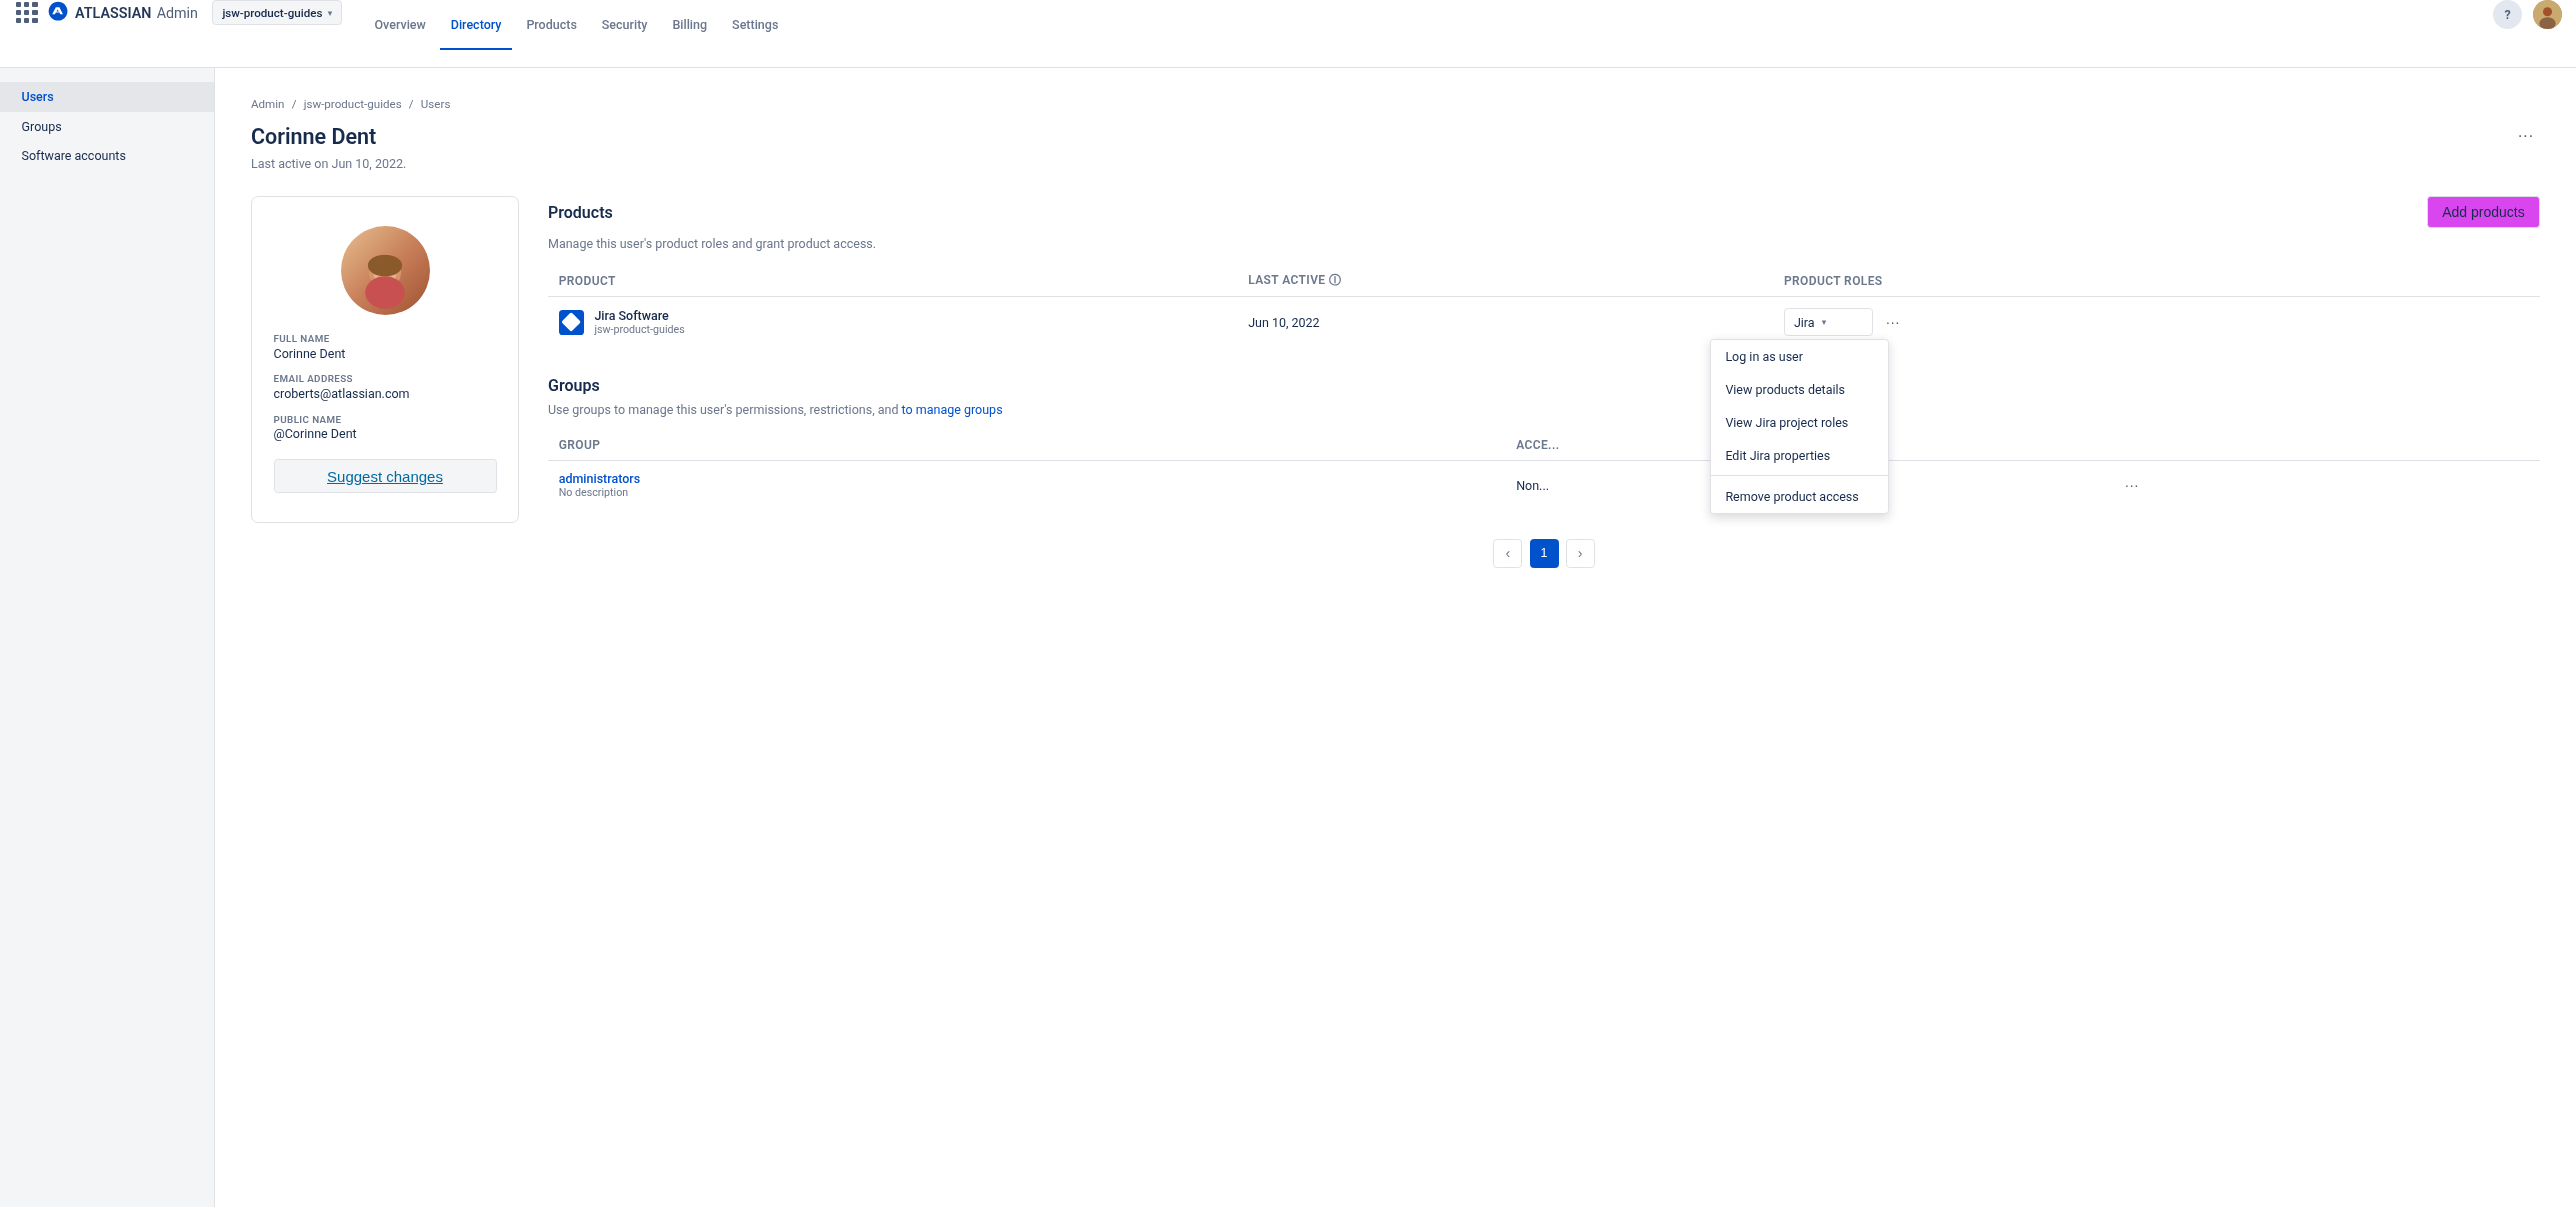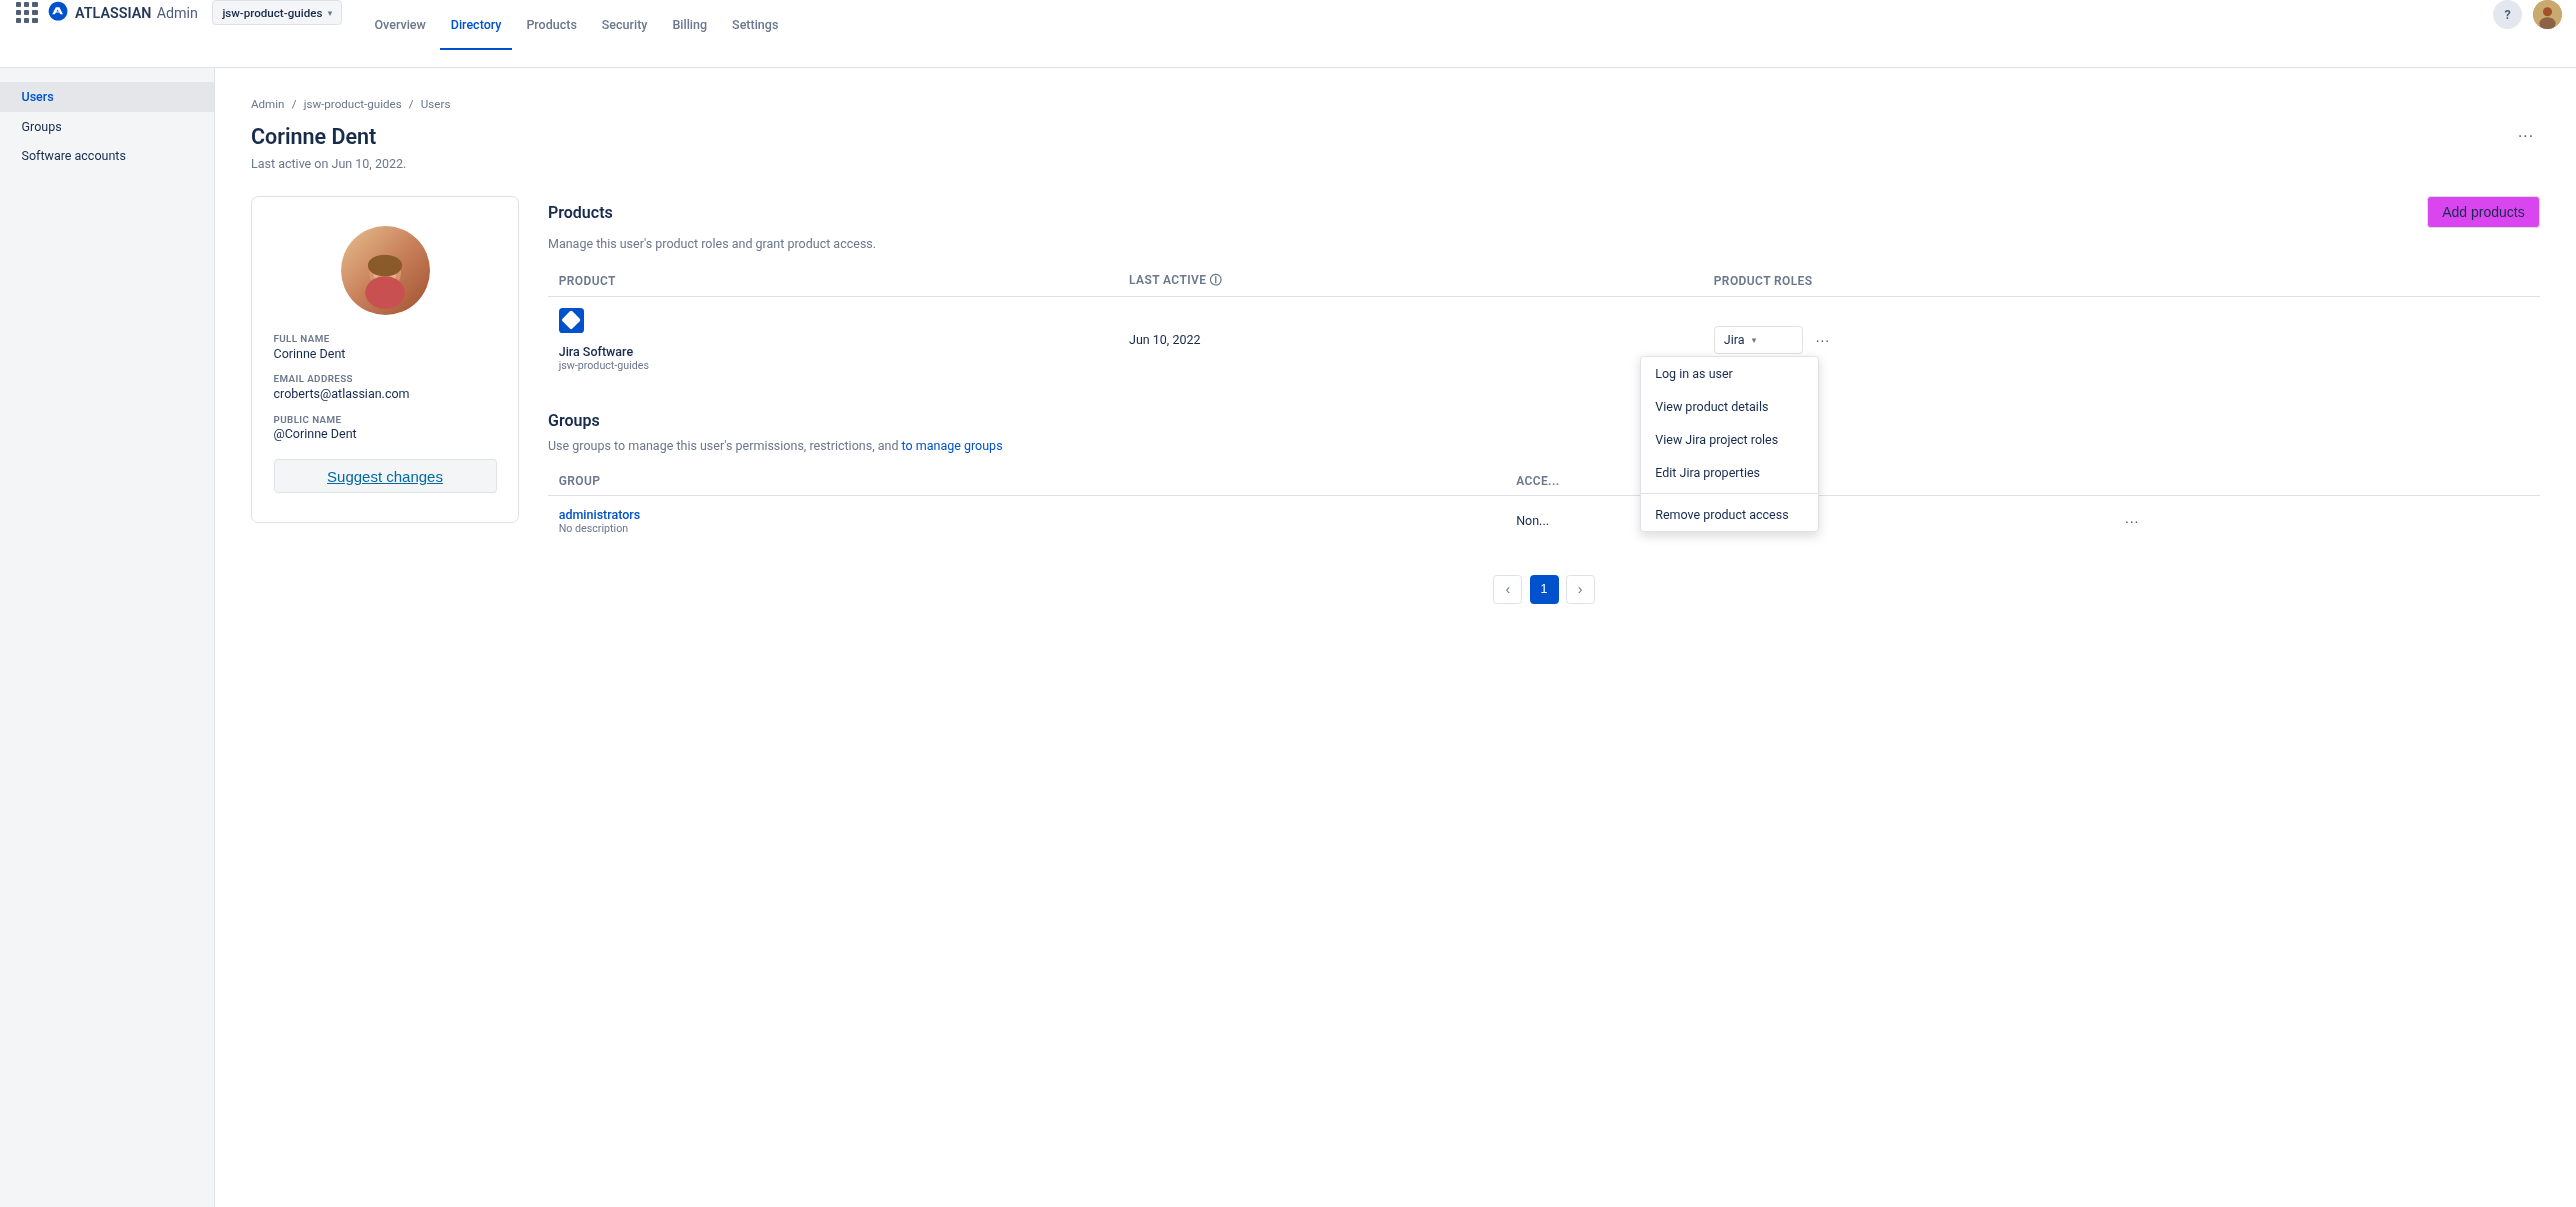--- a/index.html
+++ b/index.html
@@ -99,21 +99,21 @@
 
     
     .data-table { width: 100%; border-collapse: collapse; }
     .data-table th {
       text-align: left; font-size: 12px; font-weight: 600; color: #6b778c;
       padding: 7.2px 10.7px; border-bottom: 1.8px solid #dfe1e6; text-transform: uppercase; letter-spacing: 0.4px;
     }
     .data-table td { padding: 10.7px 10.7px; border-bottom: 0.9px solid #dfe1e6; font-size: 12.5px; color: #172b4d; vertical-align: middle; }
     .data-table tr:last-child td { border-bottom: none; }
 
-    .product-cell { display: flex; align-items: flex-start; gap: 10.7px; flex-direction: column; }
+    .product-cell { display: flex; align-items: center; gap: 10.7px; }
     .product-icon { width: 25px; height: 25px; border-radius: 3.6px; background: #0052cc; display: flex; align-items: center; justify-content: center; flex-shrink: 0; }
     .product-icon-diamond { width: 14.3px; height: 14.3px; background: #fff; transform: rotate(45deg); border-radius: 1.8px; }
     .product-name { font-size: 12.5px; font-weight: 500; color: #172b4d; }
     .product-instance { font-size: 10.7px; color: #6b778c; }
 
     .role-selector {
       display: flex; align-items: center; gap: 7.2px;
     }
     .role-dropdown {
       border: 0.9px solid #dfe1e6; border-radius: 3.6px; background: #fff;
@@ -302,21 +302,21 @@
                   <div class="role-selector">
                     <div class="role-dropdown">
                       <span>Jira</span>
                       <span class="chev">▾</span>
                     </div>
                     <div style="position:relative;">
                       <button class="row-more-btn">···</button>
 
                       <div class="dropdown-menu">
                         <a class="dropdown-item">Log in as user</a>
-                        <a class="dropdown-item">View product details</a>
+                        <a class="dropdown-item">View products details</a>
                         <a class="dropdown-item">View Jira project roles</a>
                         <a class="dropdown-item">Edit Jira properties</a>
                         <hr class="dropdown-divider">
                         <a class="dropdown-item">Remove product access</a>
                       </div>
                     </div>
                   </div>
                 </td>
               </tr>
             </tbody>

